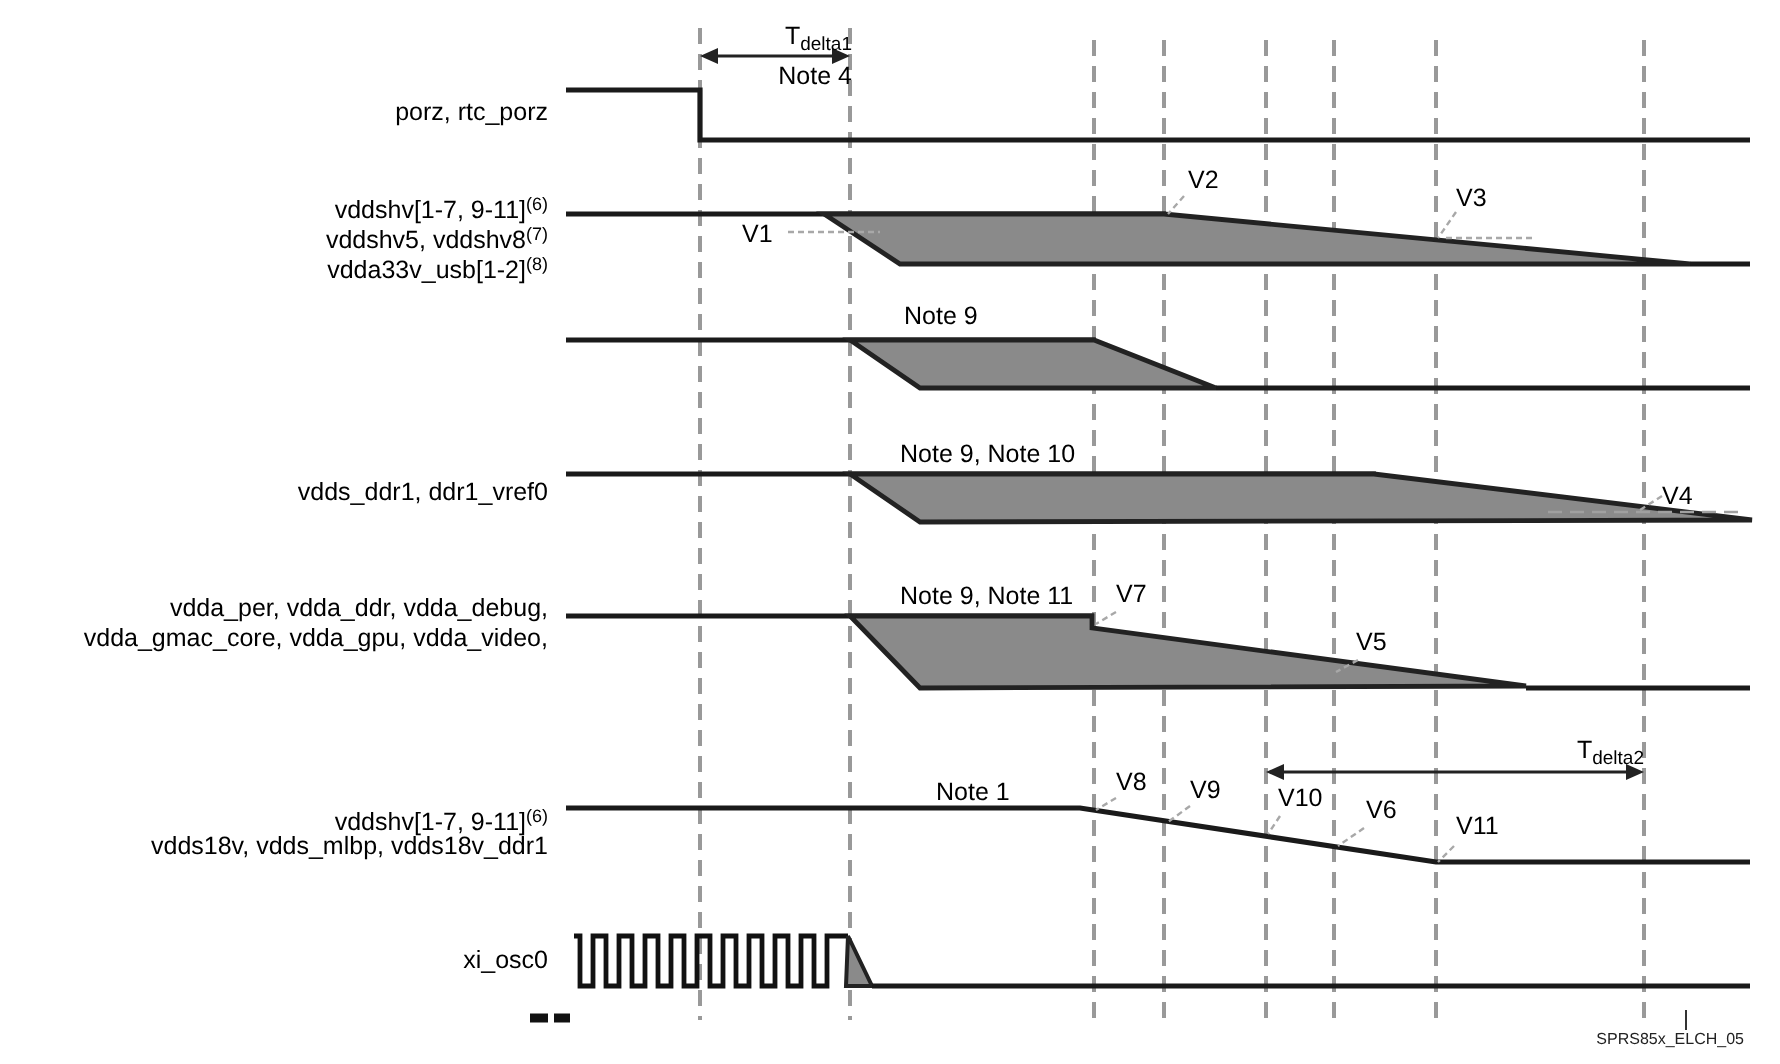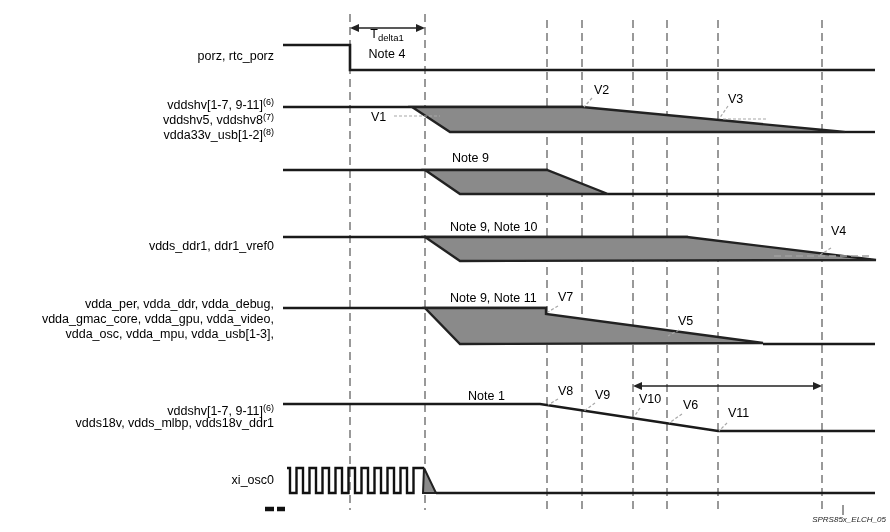--- a/index.html
+++ b/index.html
@@ -4,23 +4,23 @@
 <style>
   html,body{margin:0;padding:0;background:#fff;}
   .fig{position:relative;width:890px;height:532px;background:#fff;overflow:hidden;
        font-family:"Liberation Sans",sans-serif;color:#000;}
   .fig svg{position:absolute;left:0;top:0;}
   .sig{position:absolute;right:616px;text-align:left;white-space:nowrap;
        font-size:12.5px;line-height:15px;}
   .sig sup{font-size:9px;vertical-align:4px;letter-spacing:0;}
   .note,.vlab,.tlab{position:absolute;font-size:12.5px;line-height:14px;white-space:nowrap;}
   .tlab sub{font-size:9.5px;vertical-align:-3px;}
-  .center{text-align:center;margin-top:16px;}
-  .wm{position:absolute;right:4px;top:515px;font-size:8px;line-height:9px;color:#222;
-      letter-spacing:0;font-style:italic;}
+  .center{text-align:right;}
+  .wm{position:absolute;right:18px;top:515px;font-size:8px;line-height:9px;color:#222;
+      letter-spacing:0;}
 </style>
 </head>
 <body>
 
 <div class="fig">
 
   <svg width="890" height="532" viewBox="0 0 890 532">
 
     <g stroke="#999" stroke-width="2" stroke-dasharray="8 5" fill="none">
       <line x1="350" y1="14" x2="350" y2="510"></line>
@@ -103,39 +103,39 @@
 
   <div class="sig" style="top:95px"><span>vddshv[1-7, 9-11]</span><sup>(6)</sup></div>
   <div class="sig" style="top:110px"><span>vddshv5, vddshv8</span><sup>(7)</sup></div>
   <div class="sig" style="top:125px"><span>vdda33v_usb[1-2]</span><sup>(8)</sup></div>
 
 
   <div class="sig" style="top:239px"><span>vdds_ddr1, ddr1_vref0</span></div>
 
   <div class="sig" style="top:297px"><span>vdda_per, vdda_ddr, vdda_debug,</span></div>
   <div class="sig" style="top:312px"><span>vdda_gmac_core, vdda_gpu, vdda_video,</span></div>
-  <div class="sig" style="top:327px"><span>vdda_osc, vdda_mpu, vdda_usb[1-3],</span></div>
 
   <div class="sig" style="top:401px"><span>vddshv[1-7, 9-11]</span><sup>(6)</sup></div>
   <div class="sig" style="top:416px"><span>vdds18v, vdds_mlbp, vdds18v_ddr1</span></div>
 
   <div class="sig" style="top:473px"><span>xi_osc0</span></div>
 
   <div class="tlab center" style="left:348px;top:11px;width:78px"><span>T</span><sub>delta1</sub></div>
   <div class="note center" style="left:348px;top:31px;width:78px"><span>Note 4</span></div>
+  <div class="tlab center" style="left:633px;top:368px;width:189px"><span>T</span><sub>delta2</sub></div>
 
   <div class="note" style="left:452px;top:151px"><span>Note 9</span></div>
   <div class="note" style="left:450px;top:220px"><span>Note 9, Note 10</span></div>
   <div class="note" style="left:450px;top:291px"><span>Note 9, Note 11</span></div>
   <div class="note" style="left:468px;top:389px"><span>Note 1</span></div>
 
   <div class="vlab" style="left:371px;top:110px"><span>V1</span></div>
   <div class="vlab" style="left:594px;top:83px"><span>V2</span></div>
   <div class="vlab" style="left:728px;top:92px"><span>V3</span></div>
-  <div class="vlab" style="left:831px;top:224px"><span>V4</span></div>
+  <div class="vlab" style="left:831px;top:241px"><span>V4</span></div>
   <div class="vlab" style="left:678px;top:314px"><span>V5</span></div>
   <div class="vlab" style="left:558px;top:290px"><span>V7</span></div>
   <div class="vlab" style="left:558px;top:384px"><span>V8</span></div>
   <div class="vlab" style="left:595px;top:388px"><span>V9</span></div>
   <div class="vlab" style="left:639px;top:392px"><span>V10</span></div>
   <div class="vlab" style="left:683px;top:398px"><span>V6</span></div>
   <div class="vlab" style="left:728px;top:406px"><span>V11</span></div>
 
   <div class="wm"><span>SPRS85x_ELCH_05</span></div>
 

